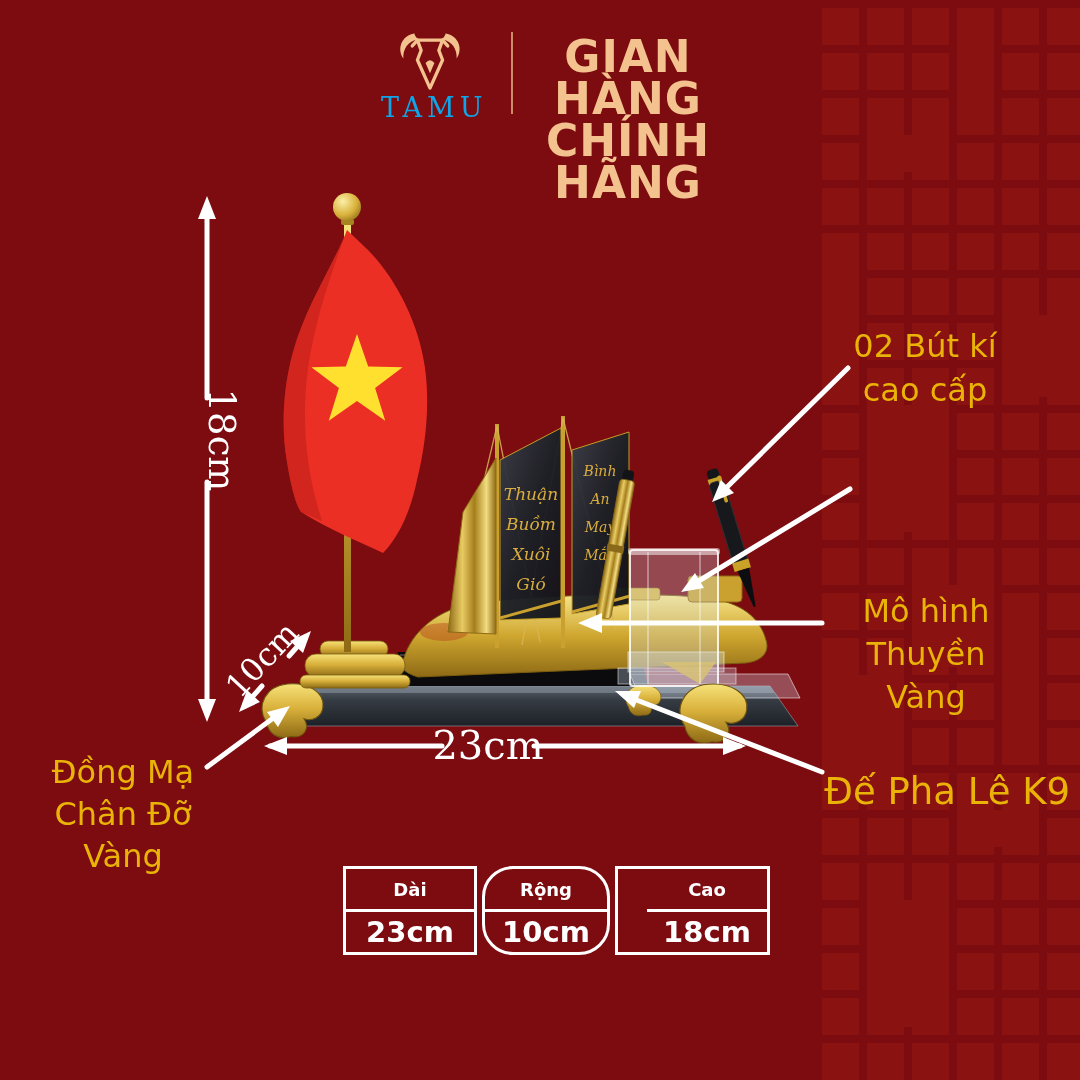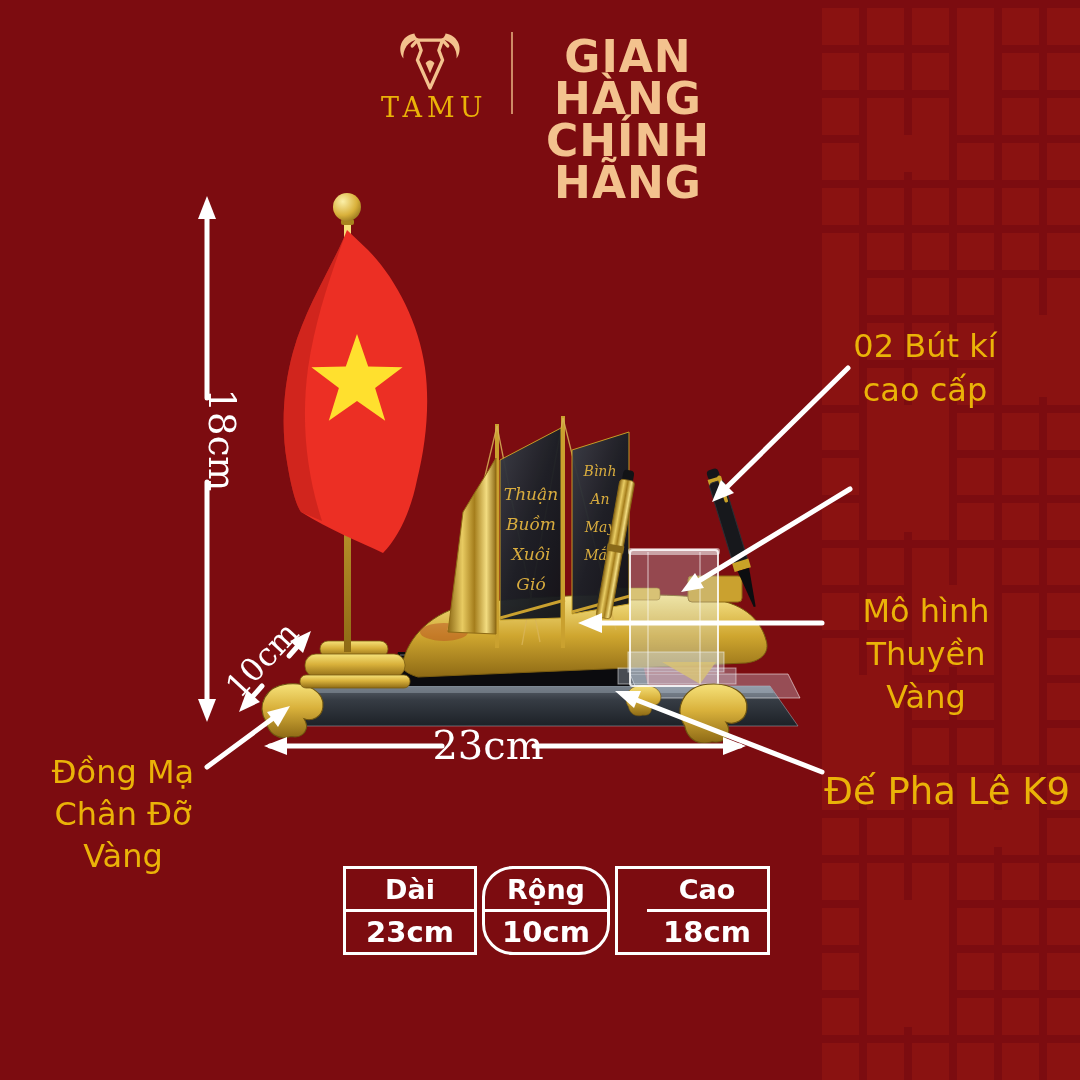--- a/index.html
+++ b/index.html
@@ -14,21 +14,21 @@
     background:
       repeating-linear-gradient(90deg, transparent 0 37px, #7C0C10 37px 45px),
       repeating-linear-gradient(0deg, transparent 0 37px, #7C0C10 37px 45px),
       #8A1211;
   }
   .pattern .block { position:absolute; background:#8A1211; }
   
   .brand-name {
     position:absolute; left:381px; top:92px; width:98px; text-align:center;
     font-family:"DejaVu Serif","Liberation Serif",serif;
-    font-size:27px; letter-spacing:5px; color:#eab308;
+    font-size:27px; letter-spacing:5px; color:#0ea5e9;
   }
   .hdr-divider { position:absolute; left:511px; top:32px; width:2px; height:82px;
     background:#EBB583; opacity:.75; }
   .store-text {
     position:absolute; left:528px; top:36px; width:200px; text-align:center;
     color:#F3C28E; font-size:44px; font-weight:700; line-height:42px; letter-spacing:1px;
   }
   
   .label {
     position:absolute; color:#eab308; text-align:center;
@@ -39,21 +39,21 @@
   .label-boat        { left:816px; top:590px; width:220px; line-height:43px; }
   .label-base        { left:790px; top:770px; width:280px; font-size:37px;text-align:right; }
   .label-stand       { left:13px;  top:751px; width:220px; line-height:42px; }
   
   .spec-table { position:absolute; left:343px; top:866px; display:flex; gap:5px; }
   .spec-col   { border:3px solid #ffffff; }
   .spec-col-1 { width:128px; } .spec-col-2 { width:122px;border-radius:31px; } .spec-col-3 { width:120px;padding-left:29px; }
   .spec-th {
     height:40px; border-bottom:3px solid #fff; display:flex;
     align-items:center; justify-content:center;
-    color:#fff; font-size:27px; font-weight:600;
+    color:#fff; font-size:18px; font-weight:600;
   }
   .spec-td {
     height:40px; display:flex; align-items:center; justify-content:center;
     color:#fff; font-size:29px; font-weight:600;
   }
   svg.scene { position:absolute; left:0; top:0; }
   .dim-text {
     font-family:"DejaVu Serif","Liberation Serif",serif;
     fill:#ffffff;
   }

